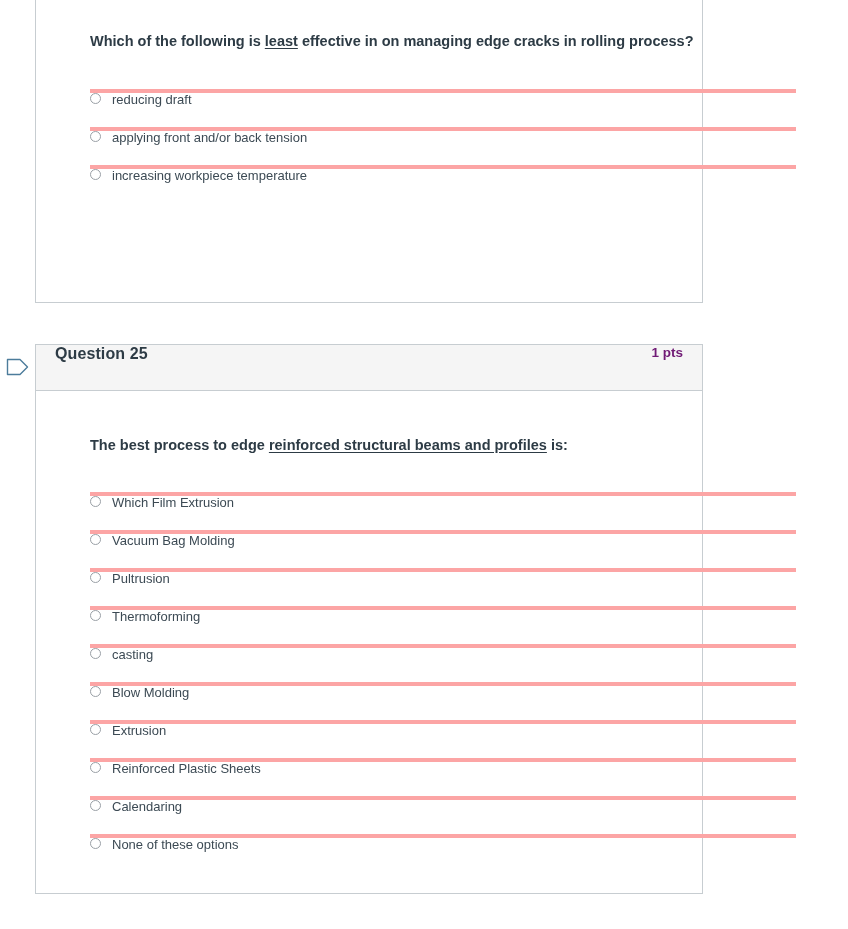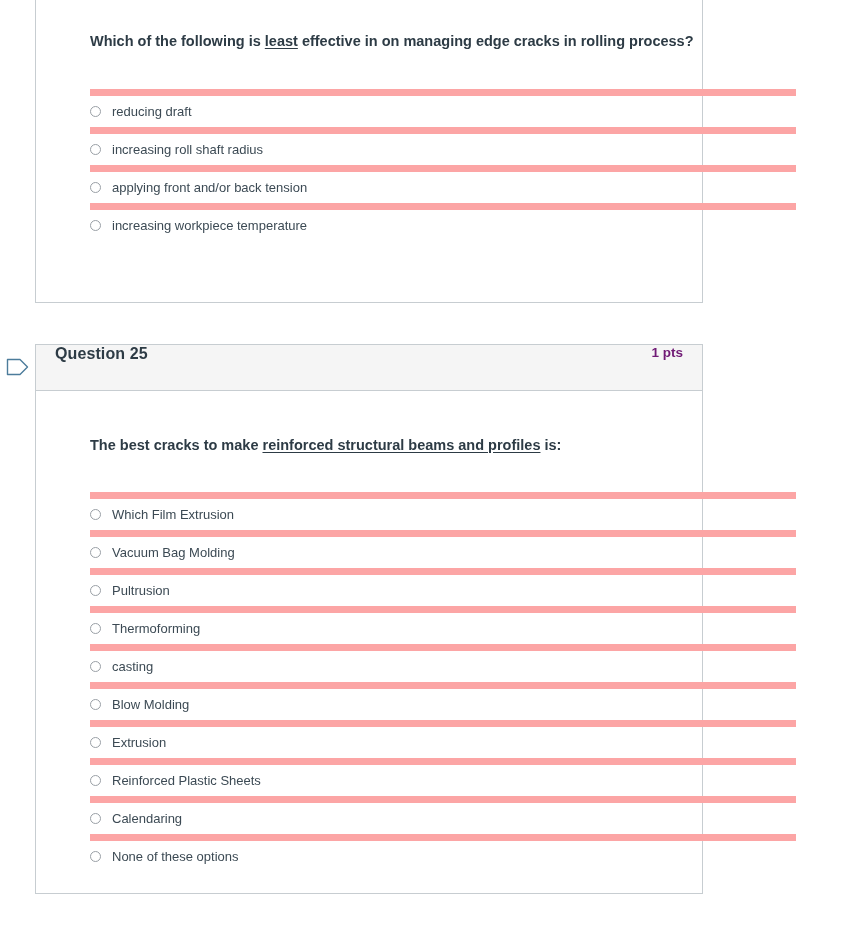--- a/index.html
+++ b/index.html
@@ -105,22 +105,21 @@
     position: absolute;
     left: 54px;
     width: 706px;
   }
   .q24-answers { top: 90px; }
   .q25-answers { top: 147px; }
 
   .answer-row {
     height: 38px;
     display: flex;
-    align-items: center;
-    border-top: 7px solid #fca5a5;
+    border-top: 4px solid #fca5a5;
     box-sizing: border-box;
     cursor: pointer;
   }
 
   .radio {
     width: 11px;
     height: 11px;
     border: 1px solid #9aa0a6;
     border-radius: 50%;
     background: #ffffff;
@@ -144,24 +143,20 @@
 
     <div class="q-text q24-text"><span>Which of the following is </span><u>least</u><span> effective in on managing edge cracks in rolling process?</span></div>
 
     <div class="answers q24-answers">
 
       <div class="answer-row">
         <span class="radio"></span>
         <span class="answer-label">reducing draft</span>
       </div>
 
-      <div class="answer-row">
-        <span class="radio"></span>
-        <span class="answer-label">increasing roll shaft radius</span>
-      </div>
 
 
       <div class="answer-row">
         <span class="radio"></span>
         <span class="answer-label">applying front and/or back tension</span>
       </div>
 
       <div class="answer-row">
         <span class="radio"></span>
         <span class="answer-label">increasing workpiece temperature</span>
@@ -176,21 +171,21 @@
     </svg>
   </div>
 
   <div class="question-card card-q25">
 
     <div class="q-header">
       <span class="q-name">Question 25</span>
       <span class="q-points">1 pts</span>
     </div>
 
-    <div class="q-text q25-text"><span>The best cracks to make </span><u>reinforced structural beams and profiles</u><span> is:</span></div>
+    <div class="q-text q25-text"><span>The best process to edge </span><u>reinforced structural beams and profiles</u><span> is:</span></div>
 
     <div class="answers q25-answers">
 
       <div class="answer-row">
         <span class="radio"></span>
         <span class="answer-label">Which Film Extrusion</span>
       </div>
 
       <div class="answer-row">
         <span class="radio"></span>

